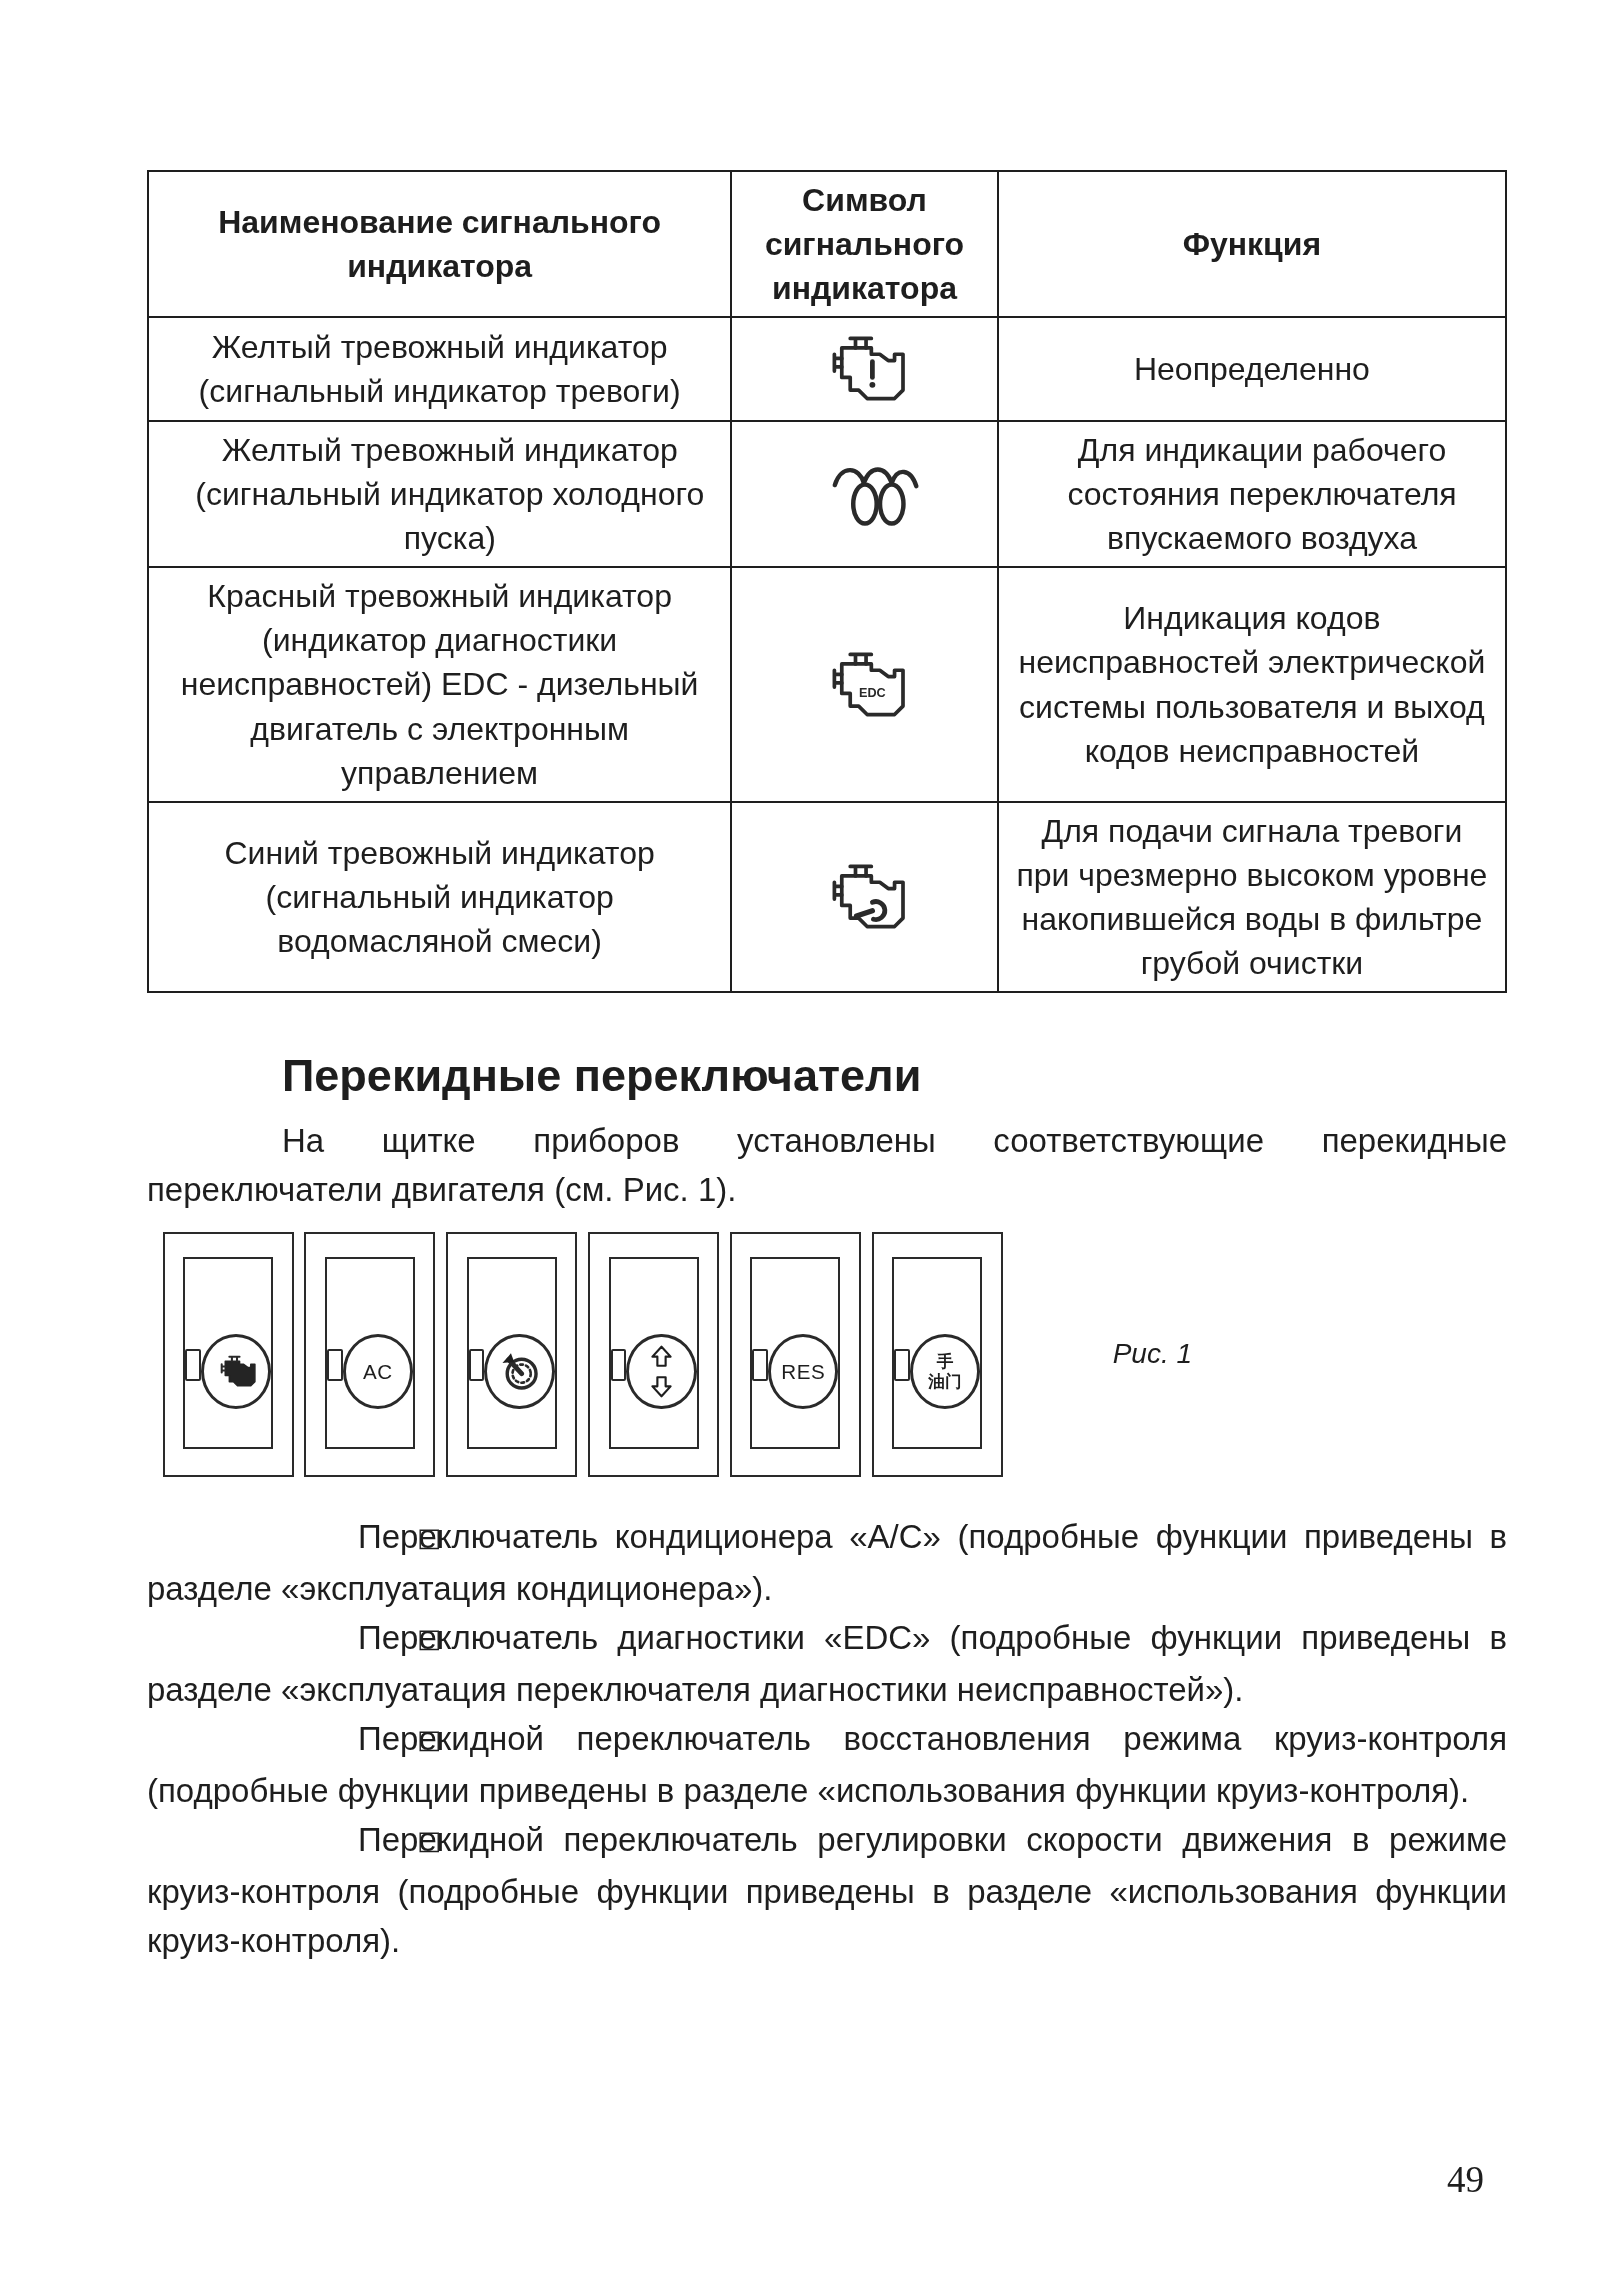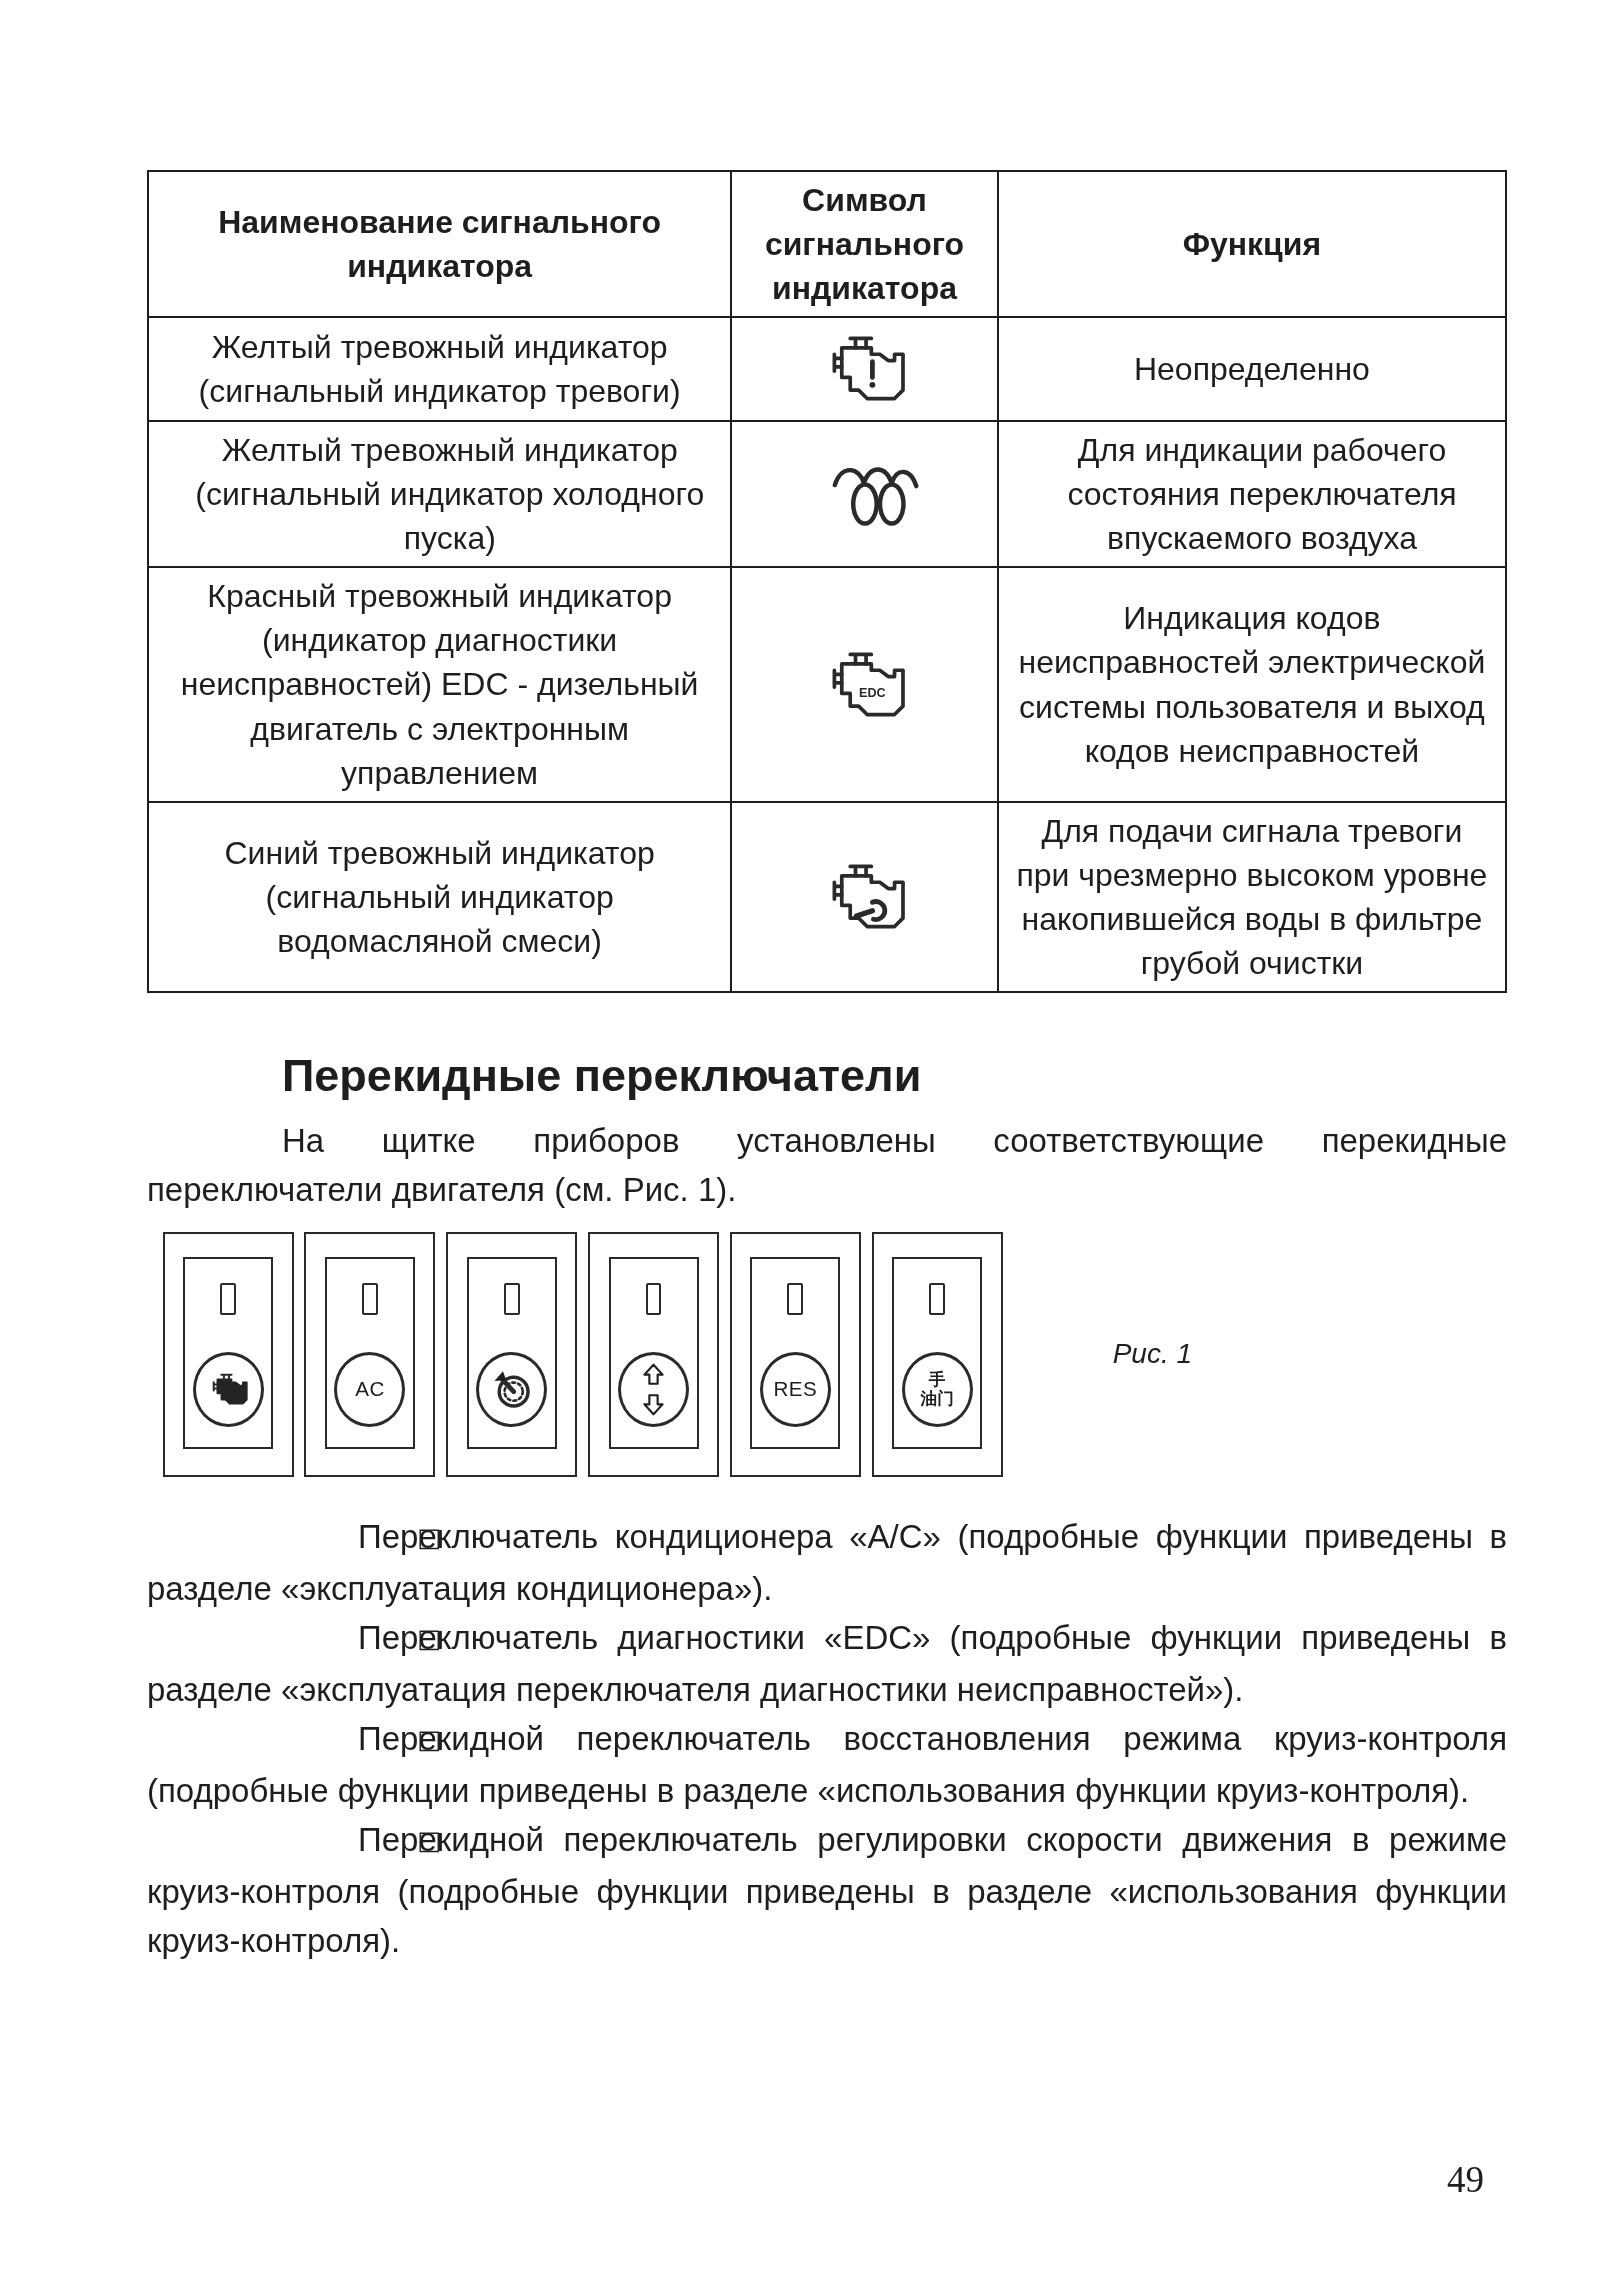--- a/index.html
+++ b/index.html
@@ -62,21 +62,21 @@
   .switch {
     width:127px; height:241px;
     border:2.9px solid #2a2a2a;
     background:#fff;
     display:flex; justify-content:center;
   }
   .rocker {
     width:86px; height:188px;
     border:2.9px solid #2a2a2a;
     margin-top:23.5px;
-    display:flex; flex-direction:column; align-items:center;
+    display:flex; flex-direction:row; align-items:center;
     background:#fff;
   }
   .ind-window {
     width:11.8px; height:28px;
     border:2.9px solid #2a2a2a;
     border-radius:2px;
     margin-top:23.5px;
   }
   .sw-circle {
     width:65px; height:69px;

